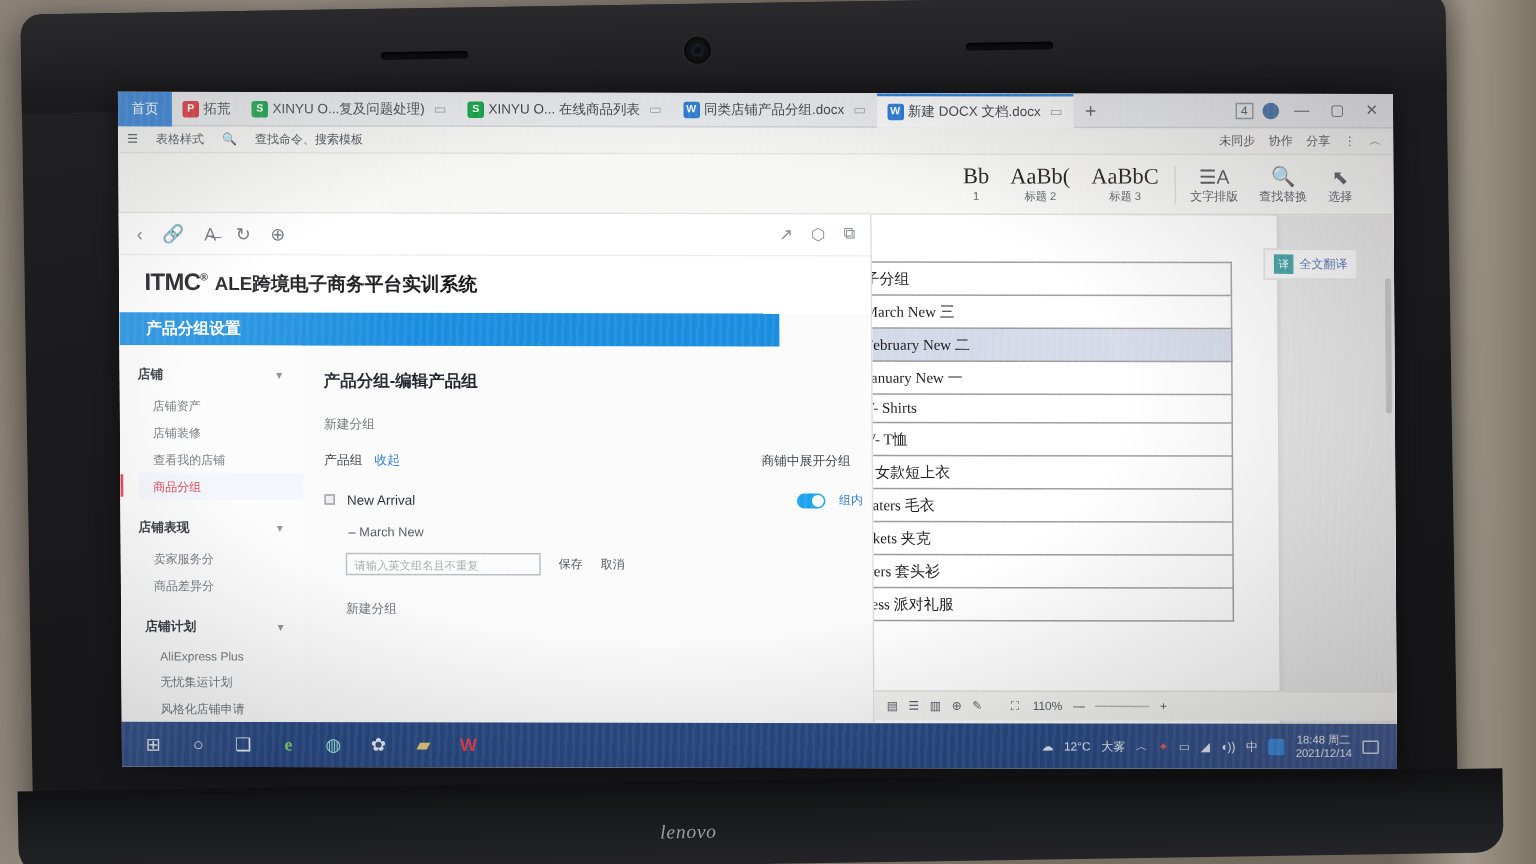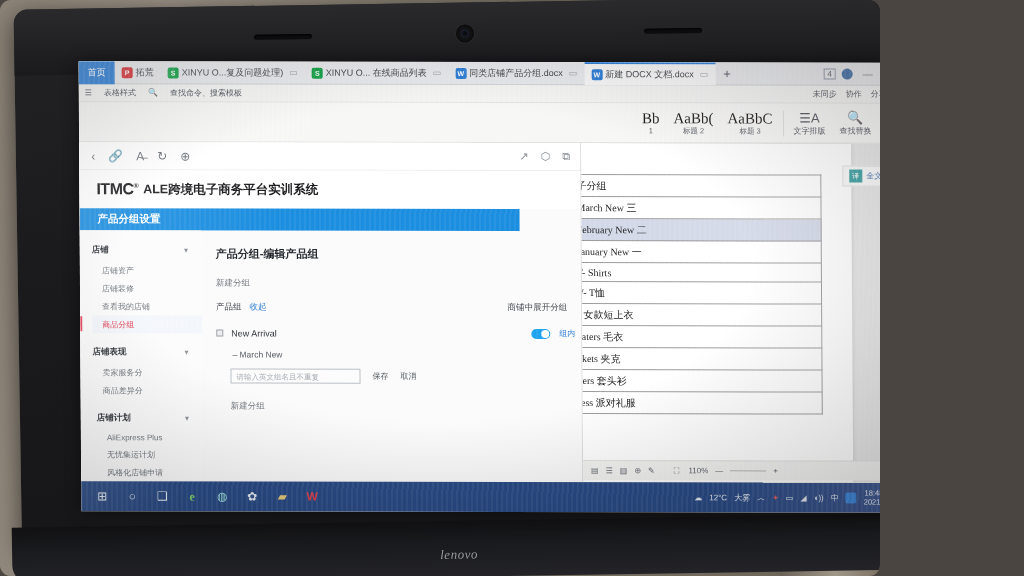--- a/index.html
+++ b/index.html
@@ -3,22 +3,22 @@
 <meta charset="utf-8">
 <style>
   * { box-sizing: border-box; margin: 0; padding: 0; }
   html, body {
     width: 1024px; height: 576px; overflow: hidden;
     font-family: "Liberation Sans", sans-serif;
     background: #4a4540;
   }
 
   
-  #photo { position: relative; width: 880px; height: 576px; overflow: hidden;
-           background: linear-gradient(100deg,#6d6459 0%,#7d7568 30%,#5d564c 75%,#4a443c 100%); border-radius: 11px; }
+  #photo { position: relative; width: 1024px; height: 576px; overflow: hidden;
+           background: linear-gradient(100deg,#6d6459 0%,#7d7568 30%,#5d564c 75%,#4a443c 100%); }
 
   .wall { position:absolute; inset:0;
           background: linear-gradient(95deg,#8d8478 0%,#9b9286 18%,#7e7668 55%,#6a6256 100%); }
   .wall-right { position:absolute; right:0; top:0; width:100px; height:576px;
           background: linear-gradient(90deg,#6b6358,#a09788 55%,#7d7466); }
 
   
   .laptop { position:absolute; left:8px; top:0px; width:990px; height:576px;
             transform: rotate(-0.9deg); }
   .lid { position:absolute; left:10px; top:2px; width:950px; height:540px;

